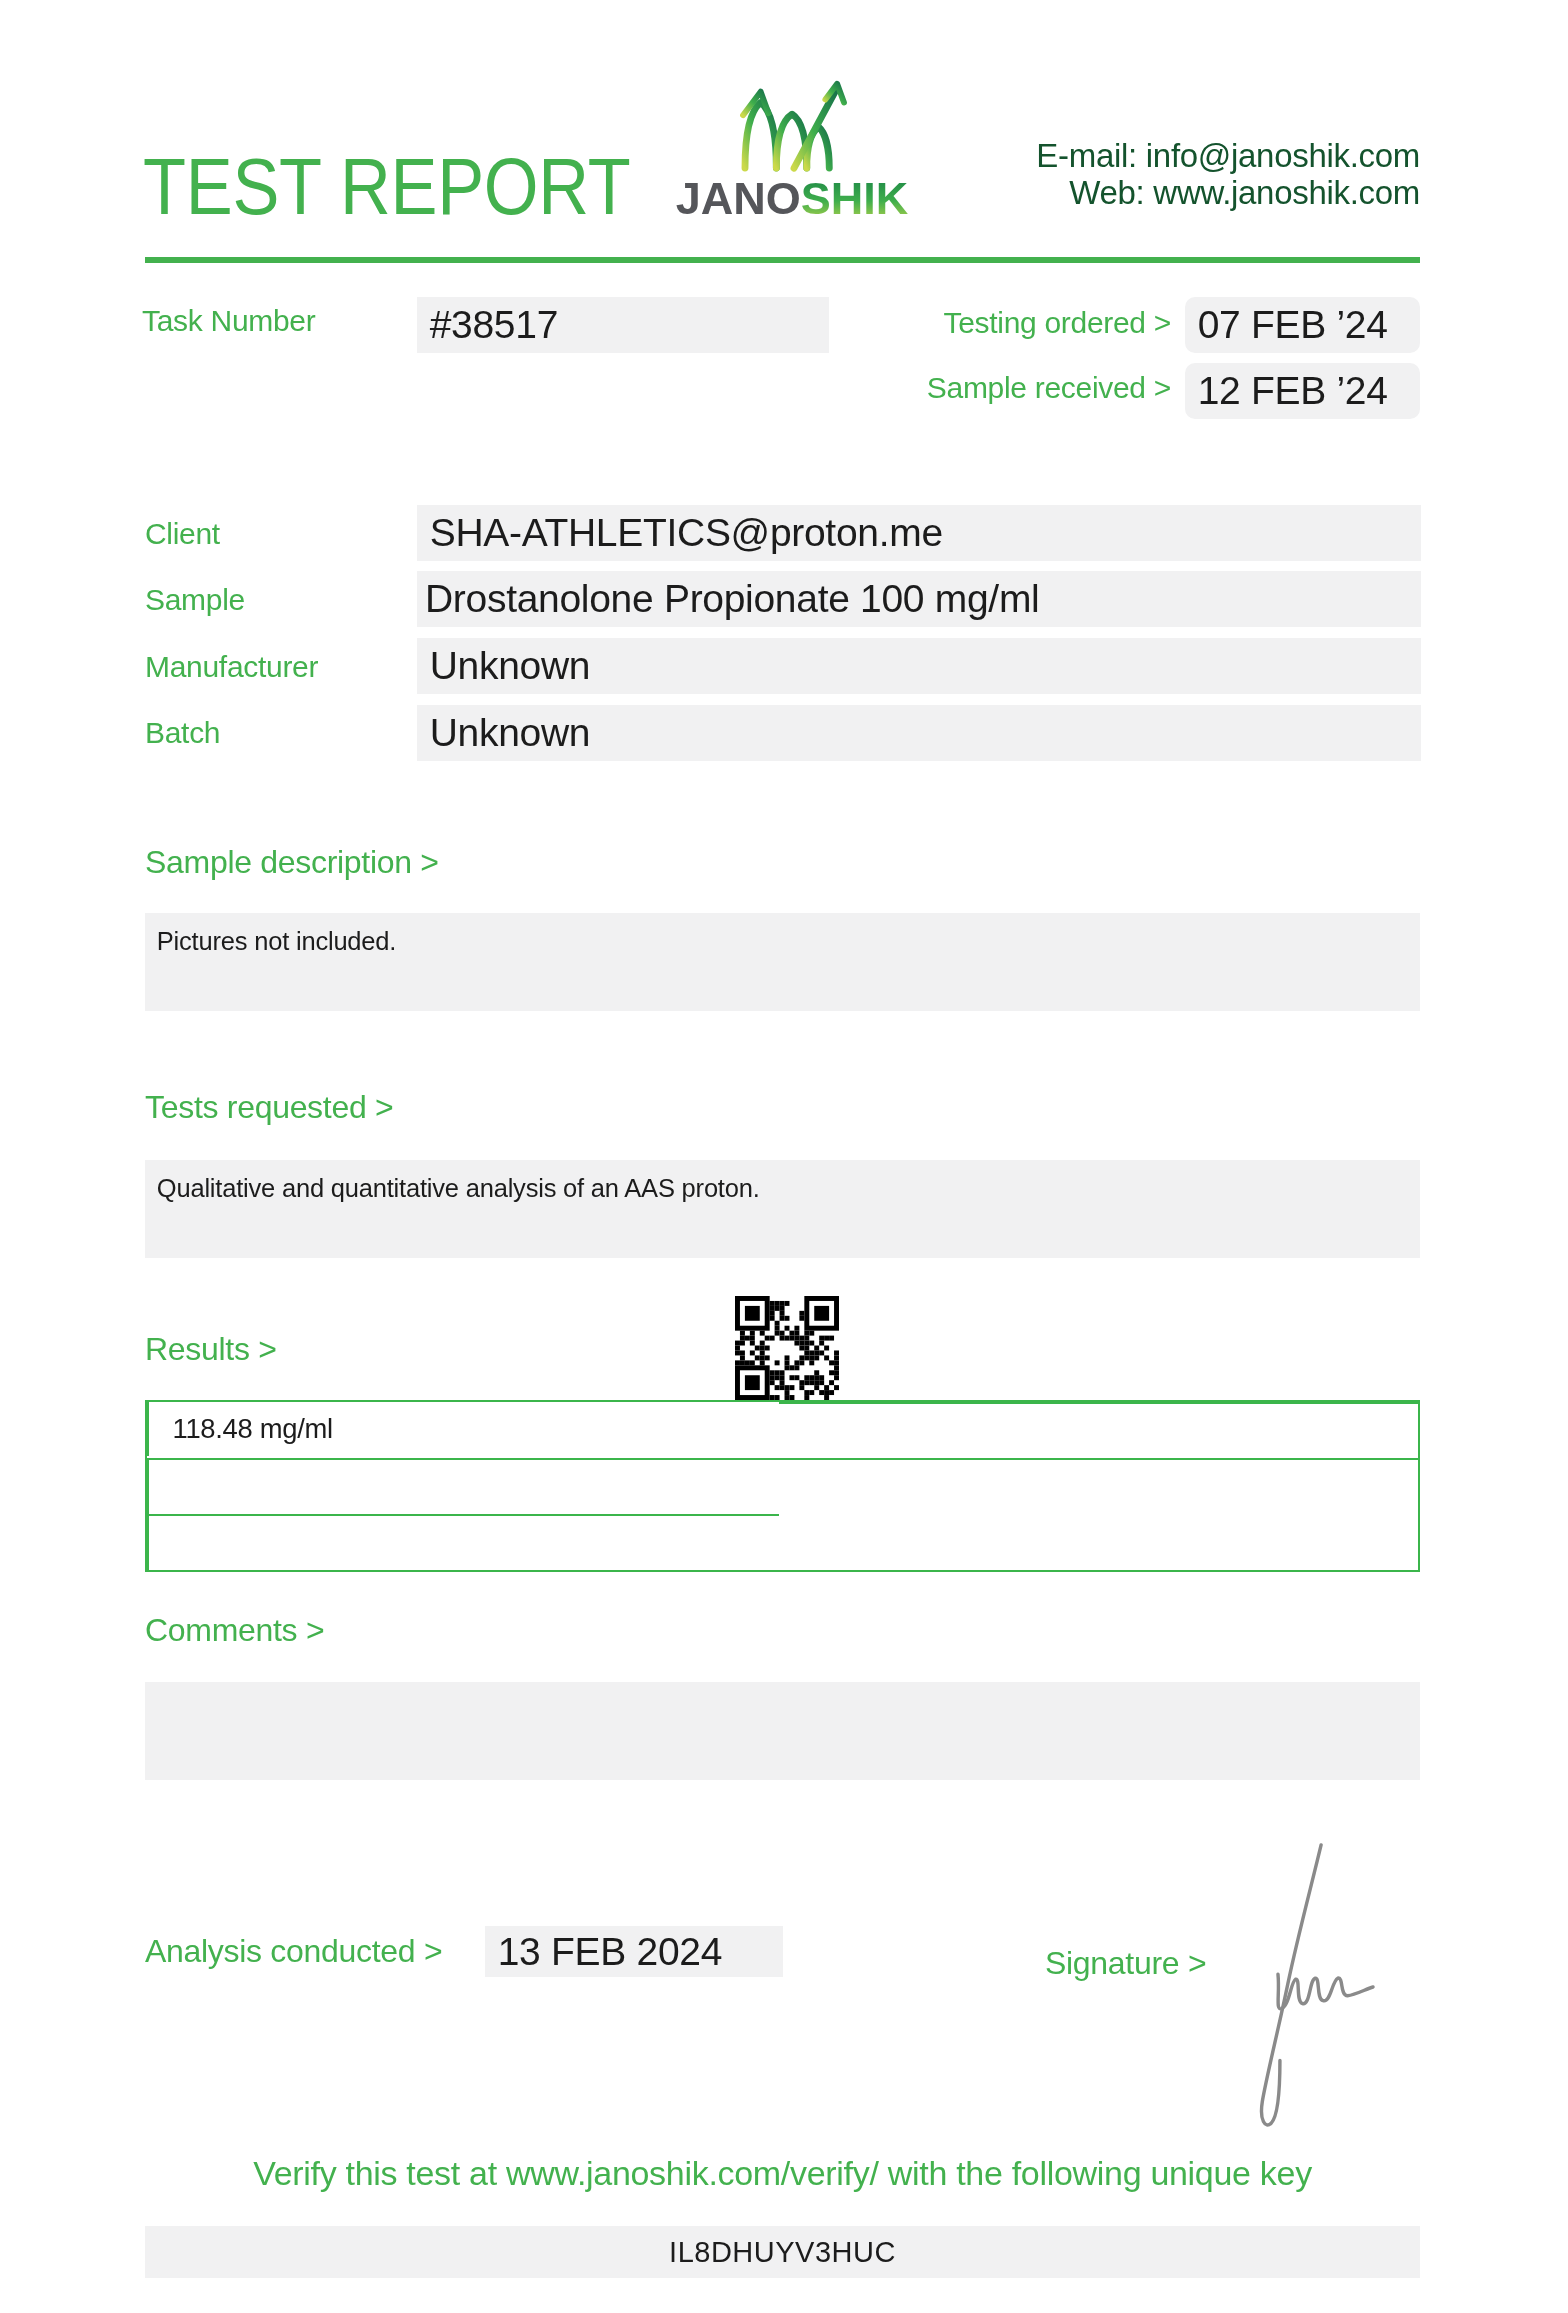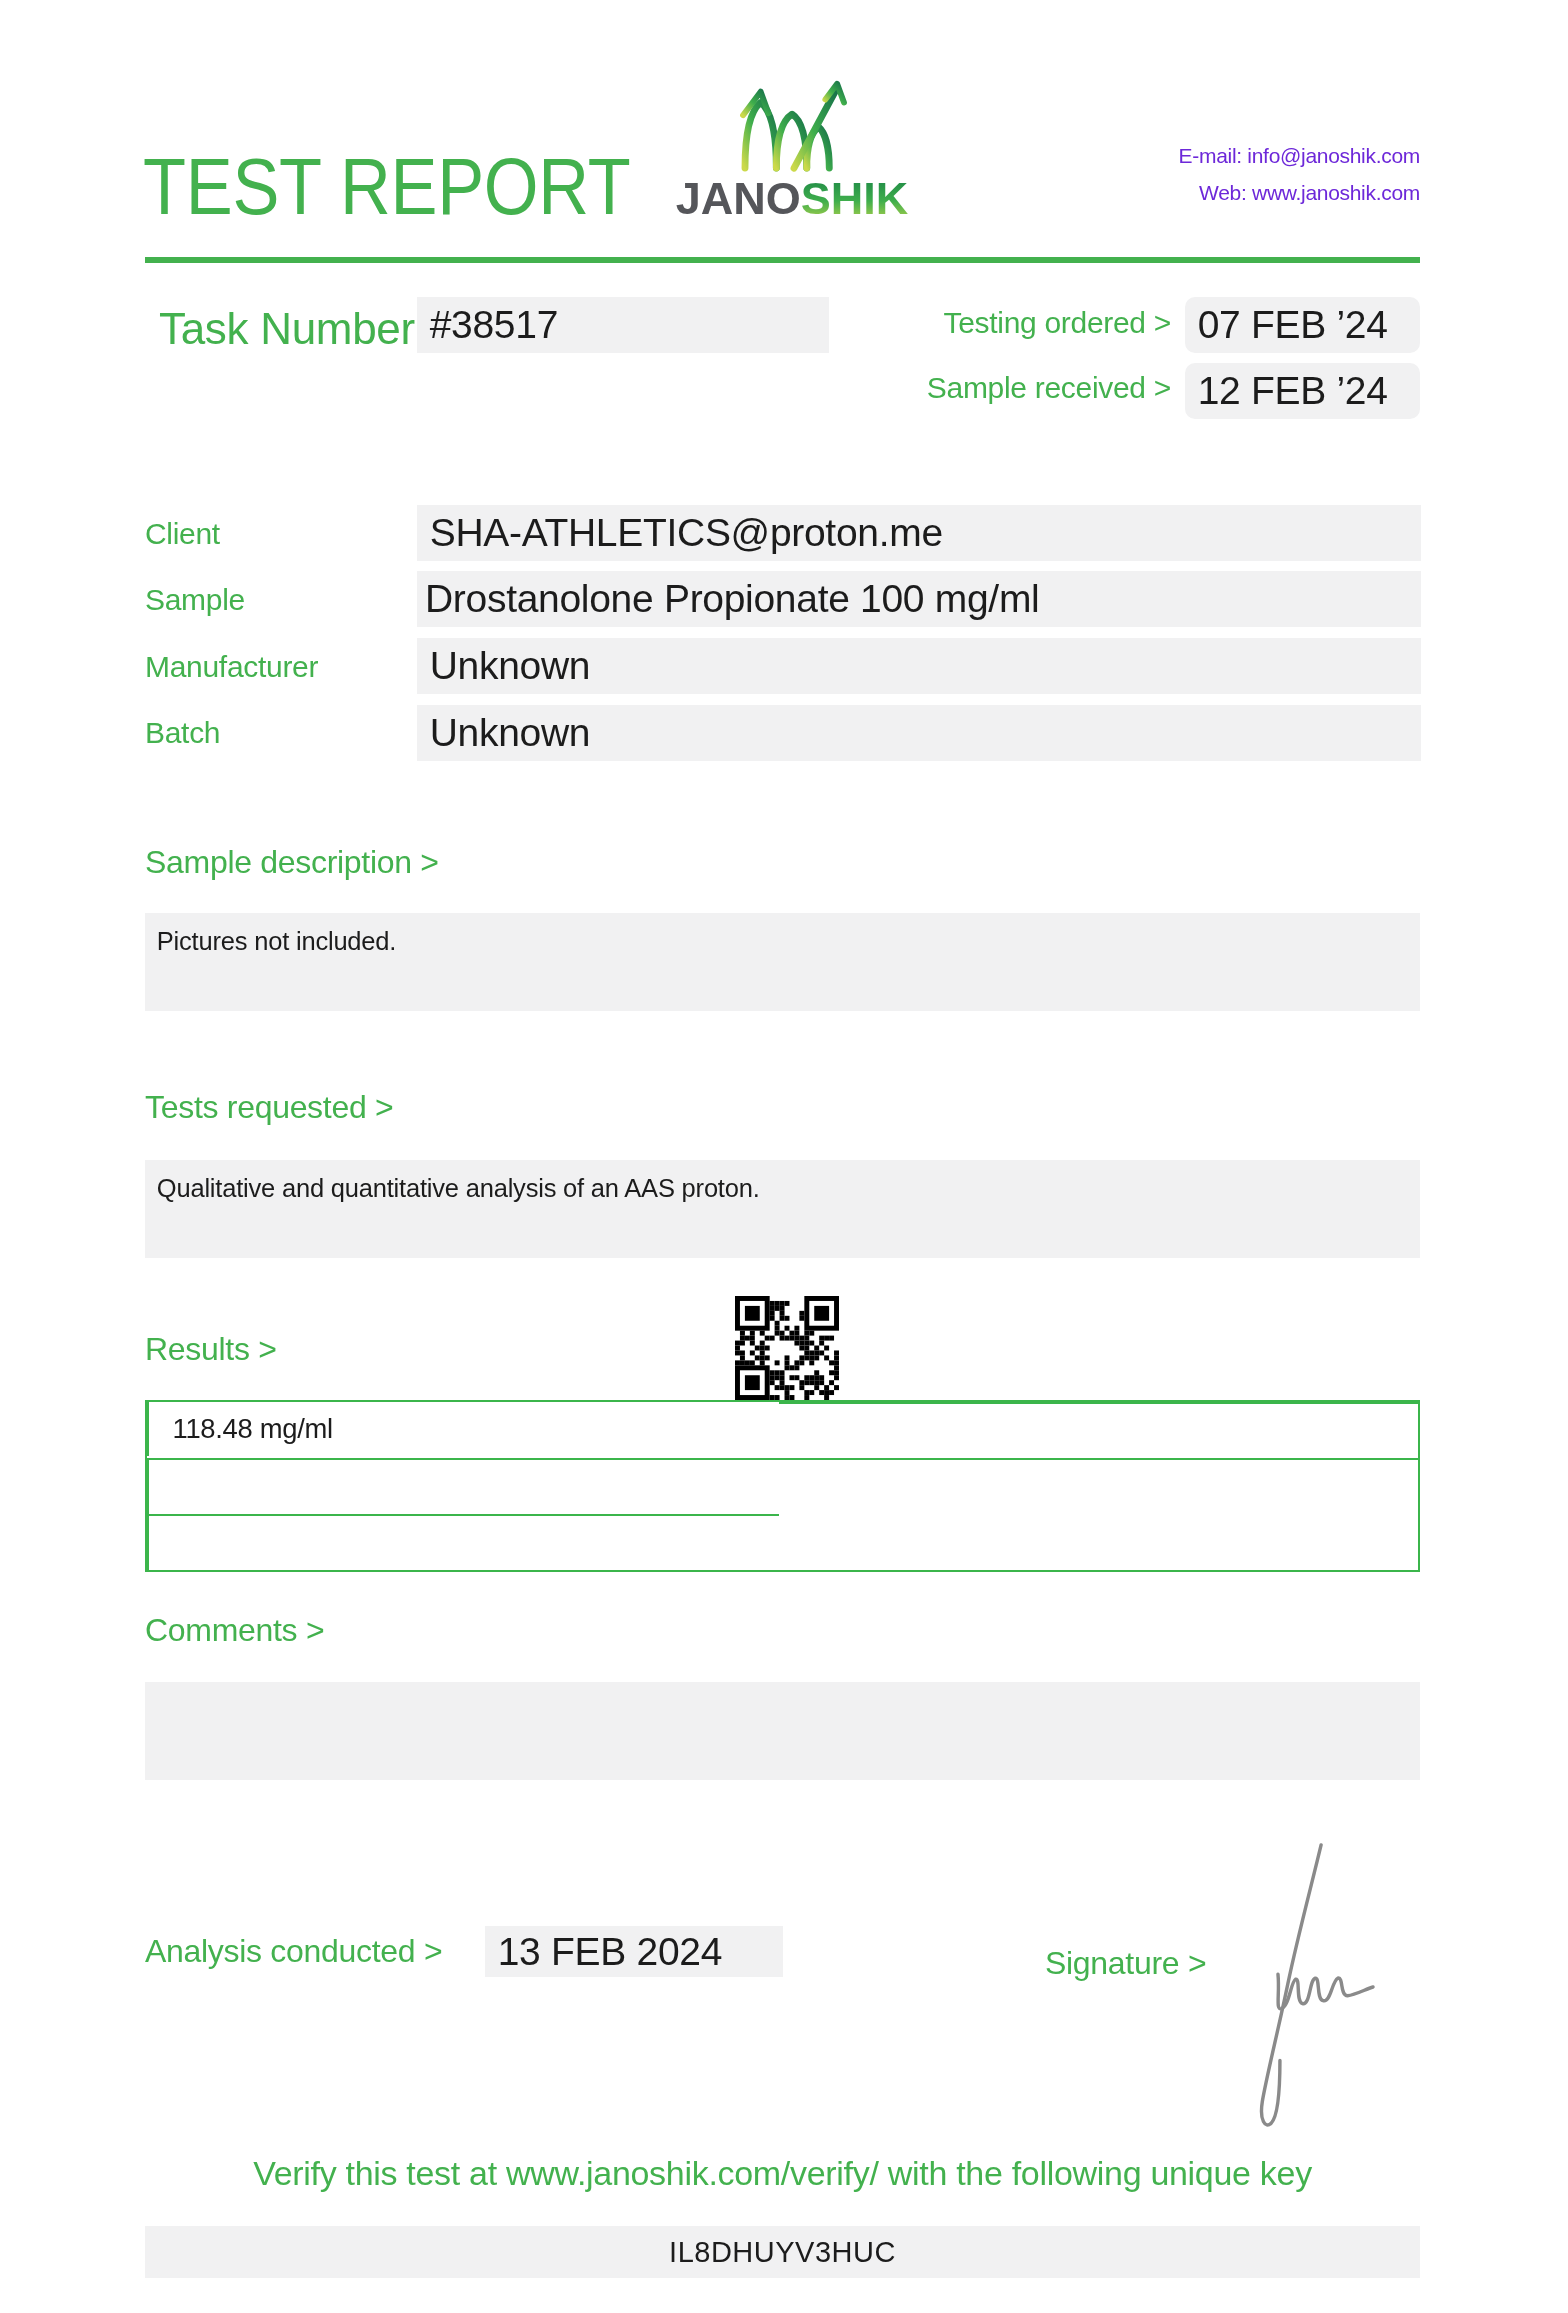--- a/index.html
+++ b/index.html
@@ -14,25 +14,25 @@
 
   
   .title{
     left:143px;top:147px;font-size:80px;line-height:1;color:var(--green);
     transform:scaleX(0.88);transform-origin:left top;white-space:nowrap;font-weight:400;
   }
   .logo-icon{left:733px;top:76px;}
   .logo-word{left:655px;top:173px;width:274px;text-align:center;font-size:45px;font-weight:bold;letter-spacing:0;white-space:nowrap;}
   .logo-gray{color:#55565a;}
   .logo-green{background:linear-gradient(180deg,#1f8a47 10%,#3fae4c 55%,#c9d94b 105%);-webkit-background-clip:text;background-clip:text;color:transparent;}
-  .contact{right:148px;top:137px;text-align:right;font-size:21px;line-height:37px;color:#6d28d9;}
+  .contact{right:148px;top:137px;text-align:right;font-size:33px;line-height:37px;color:#14532d;}
   .rule{left:145px;top:257px;width:1275px;height:5.9px;background:var(--green);}
 
   
-  .task-label{left:159px;top:304px;font-size:44px;text-align:center;}
+  .task-label{left:142px;top:304px;font-size:30px;text-align:center;}
   .valuebox{height:56px;line-height:56px;font-size:39px;padding-left:12.7px;white-space:nowrap;box-sizing:border-box;}
   .task-box{left:417px;top:297px;width:412px;}
   .date-label{left:833px;width:338px;text-align:right;font-size:30px;}
   .date-box{left:1185px;width:235px;border-radius:10px;}
 
   
   .info-label{left:145px;font-size:30px;}
   .info-box{left:417px;width:1004px;}
 
   

